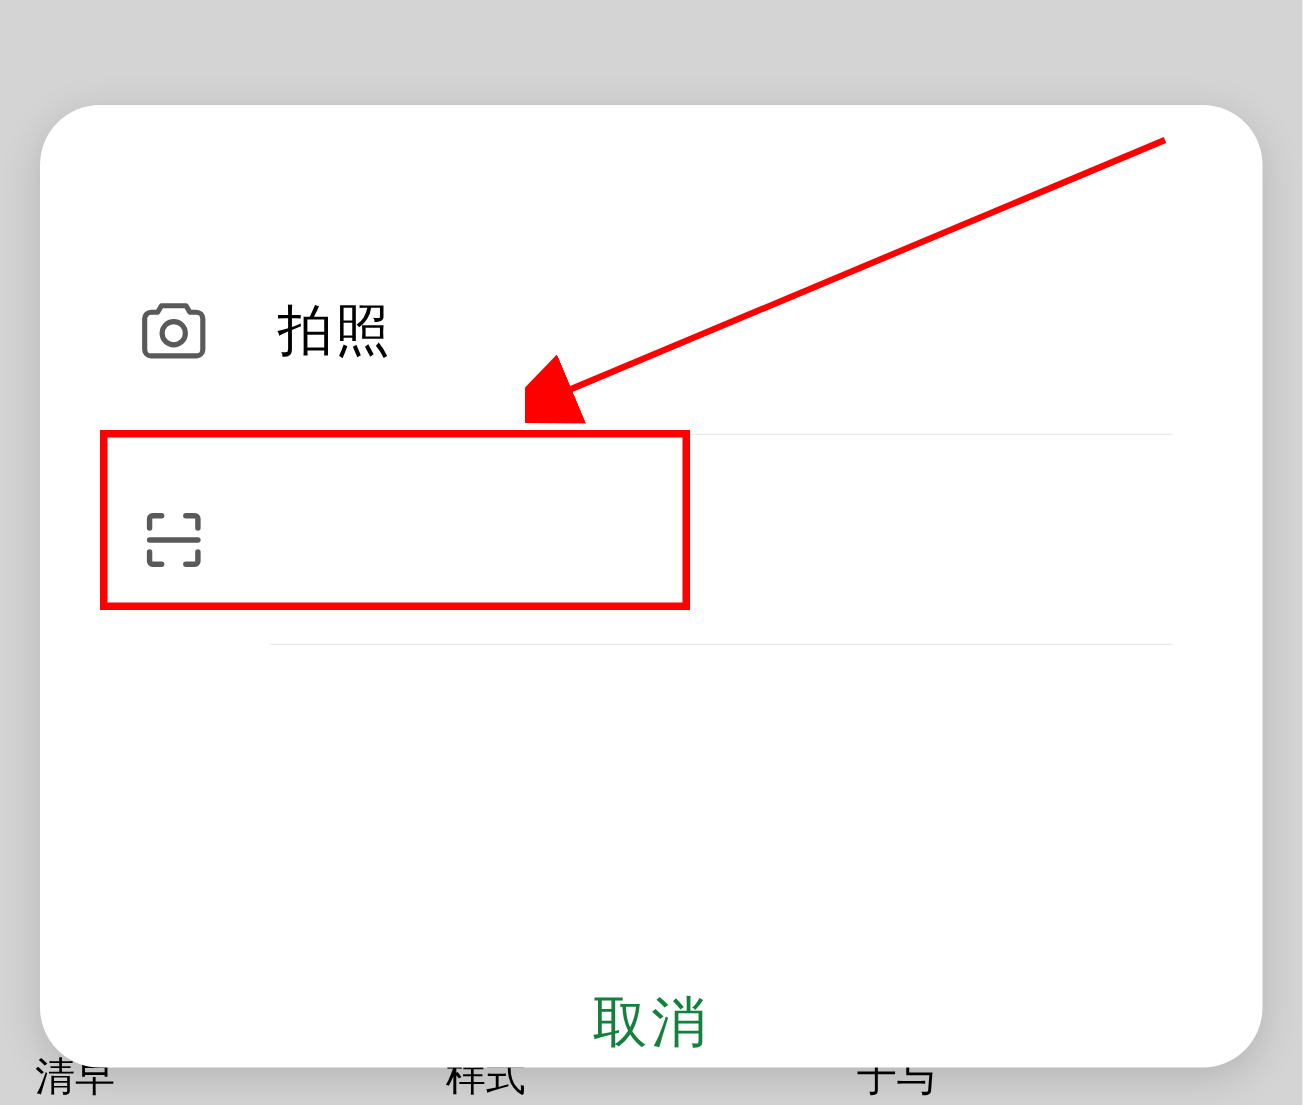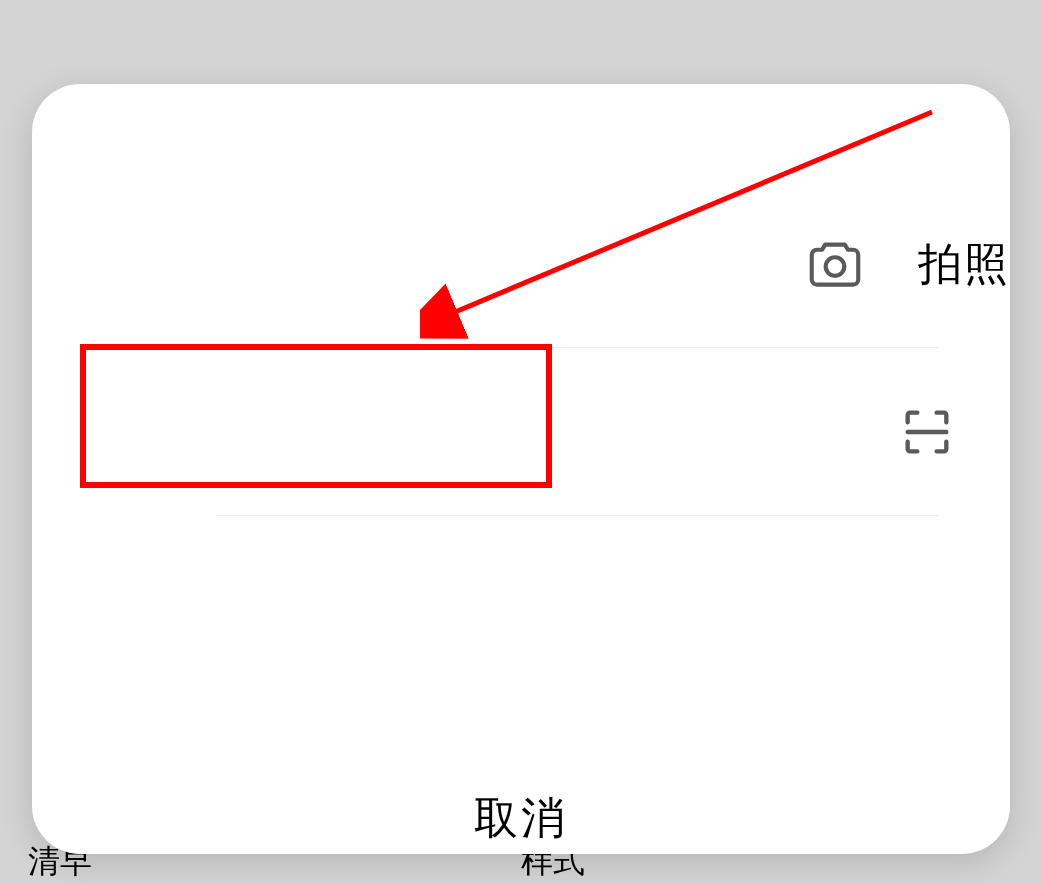--- a/index.html
+++ b/index.html
@@ -29,21 +29,20 @@
       padding-left: 0;
       padding-right: 0;
     }
     .option {
       display: flex;
       align-items: center;
       height: 168px;
       padding-left: 72px;
       position: relative;
       cursor: pointer;
-      justify-content: flex-end;
     }
     .option .icon-slot {
       width: 70px;
       height: 70px;
       display: flex;
       align-items: center;
       justify-content: center;
       margin-right: 48px;
       color: #5a5a5a;
     }
@@ -62,21 +61,21 @@
     }
     .highlight-box {
       position: absolute;
       border: 6px solid #ff0000;
       background: transparent;
       pointer-events: none;
     }
     .cancel {
       text-align: center;
       font-size: 44px;
-      color: #000000;
+      color: #15803d;
       padding: 30px 0 6px 0;
       cursor: pointer;
       letter-spacing: 3px;
     }
     .bottom-tabs {
       position: absolute;
       left: 0;
       right: 0;
       bottom: -6px;
       height: 50px;
@@ -94,20 +93,21 @@
       position: absolute;
       pointer-events: none;
     }
   </style>
 </head>
 <body>
 
 <div class="bottom-tabs">
   <span>清早</span>
   <span>样式</span>
+  <span>于与</span>
 </div>
 
 <div class="modal">
   <div class="options">
 
     <div class="option">
       <span class="icon-slot">
         <svg viewBox="0 0 24 24" width="62" height="62" fill="none" stroke="currentColor" stroke-width="1.6" stroke-linecap="round" stroke-linejoin="round">
           <path d="M3 8.5a2 2 0 0 1 2-2h2l1.2-2h7.6l1.2 2h2a2 2 0 0 1 2 2V18a2 2 0 0 1-2 2H5a2 2 0 0 1-2-2V8.5z"></path>
           <circle cx="12" cy="13" r="3.6"></circle>

